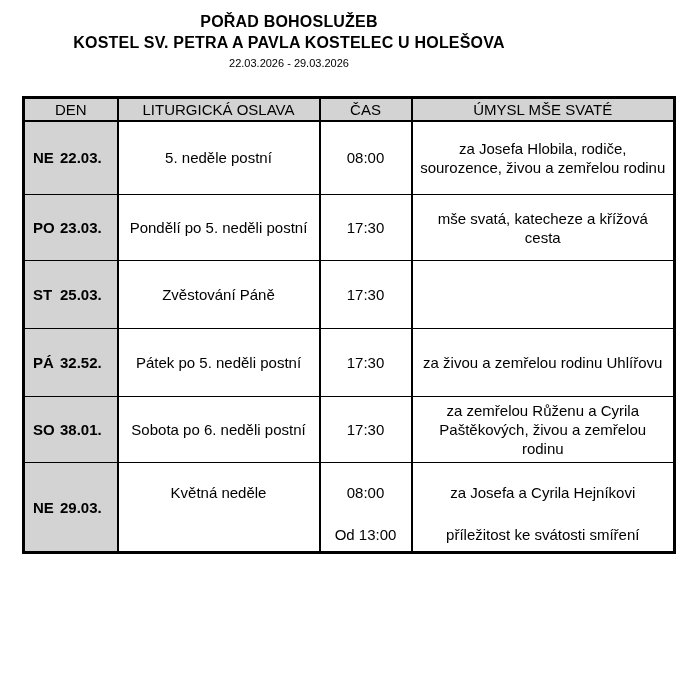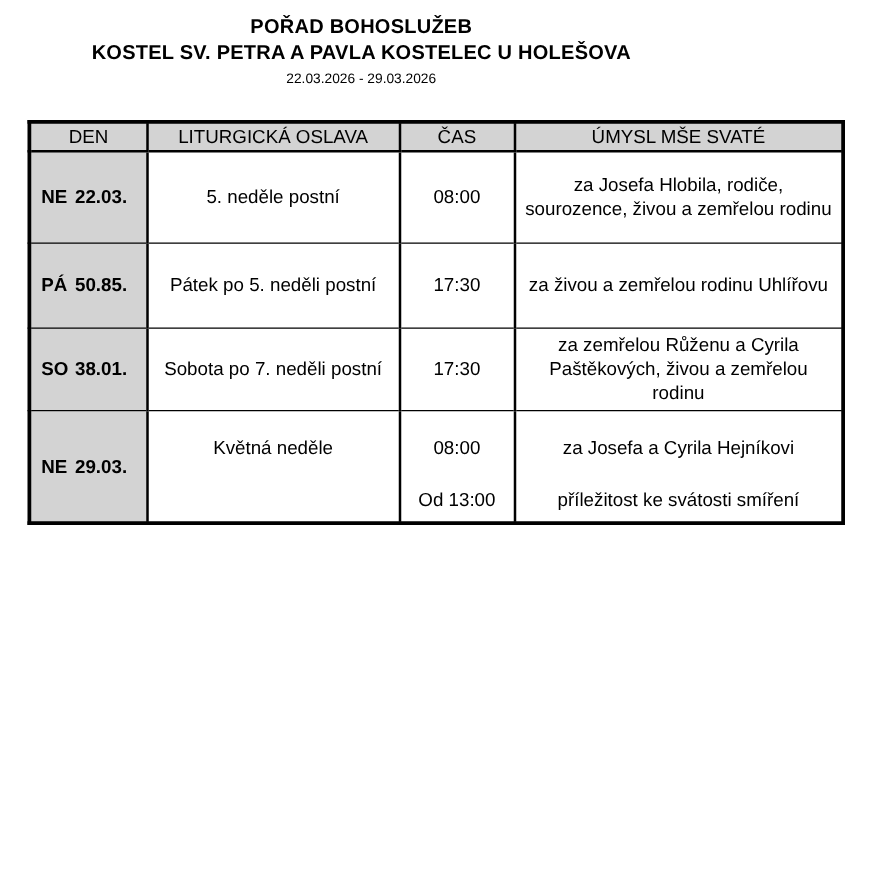--- a/index.html
+++ b/index.html
@@ -125,29 +125,41 @@
       <th>ÚMYSL MŠE SVATÉ</th>
     </tr>
   </thead>
   <tbody>
     <tr class="row-1">
       <td class="day-cell"><span class="day-abbr">NE</span><span>22.03.</span></td>
       <td class="oslava-cell">5. neděle postní</td>
       <td class="cas-cell">08:00</td>
       <td class="umysl-cell">za Josefa Hlobila, rodiče, sourozence, živou a zemřelou rodinu</td>
     </tr>
+    <tr class="row-2">
+      <td class="day-cell"><span class="day-abbr">PO</span><span>23.03.</span></td>
+      <td class="oslava-cell">Pondělí po 5. neděli postní</td>
+      <td class="cas-cell">17:30</td>
+      <td class="umysl-cell">mše svatá, katecheze a křížová cesta</td>
+    </tr>
     <tr class="row-std">
-      <td class="day-cell"><span class="day-abbr">PÁ</span><span>50.85.</span></td>
+      <td class="day-cell"><span class="day-abbr">ST</span><span>25.03.</span></td>
+      <td class="oslava-cell">Zvěstování Páně</td>
+      <td class="cas-cell">17:30</td>
+      <td class="umysl-cell"></td>
+    </tr>
+    <tr class="row-std">
+      <td class="day-cell"><span class="day-abbr">PÁ</span><span>32.52.</span></td>
       <td class="oslava-cell">Pátek po 5. neděli postní</td>
       <td class="cas-cell">17:30</td>
       <td class="umysl-cell">za živou a zemřelou rodinu Uhlířovu</td>
     </tr>
     <tr class="row-2">
       <td class="day-cell"><span class="day-abbr">SO</span><span>38.01.</span></td>
-      <td class="oslava-cell">Sobota po 7. neděli postní</td>
+      <td class="oslava-cell">Sobota po 6. neděli postní</td>
       <td class="cas-cell">17:30</td>
       <td class="umysl-cell">za zemřelou Růženu a Cyrila Paštěkových, živou a zemřelou rodinu</td>
     </tr>
     <tr class="row-last">
       <td class="day-cell"><span class="day-abbr">NE</span><span>29.03.</span></td>
       <td class="oslava-cell dual">
         <div class="dual-wrap">
           <div class="slot-top">Květná neděle</div>
           <div class="slot-bottom"></div>
         </div>

